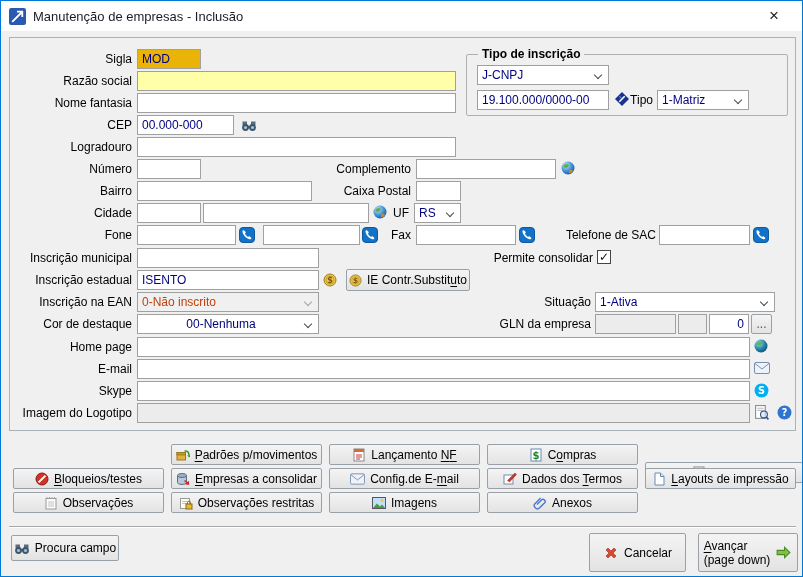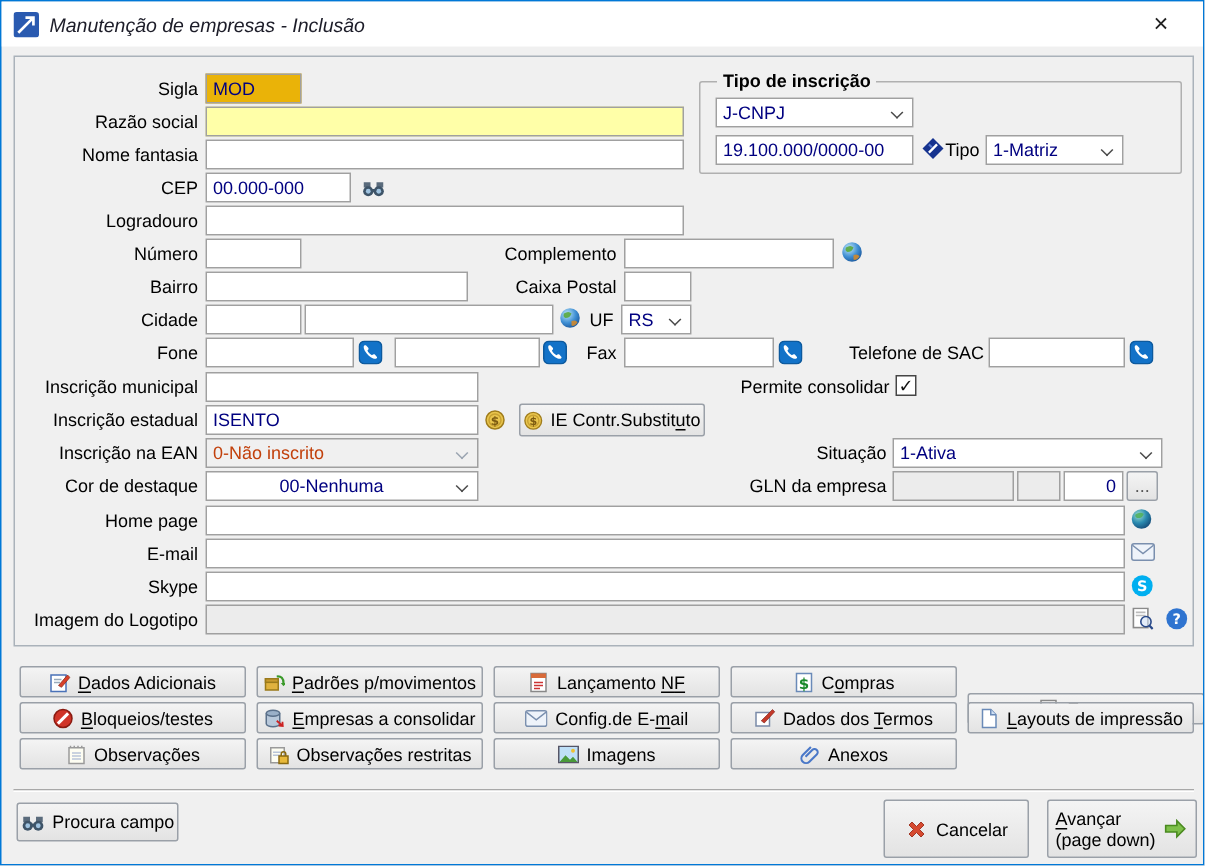--- a/index.html
+++ b/index.html
@@ -1,21 +1,21 @@
 <!DOCTYPE html>
 <html><head>
 <meta charset="utf-8">
 <style>
   html,body{margin:0;padding:0;background:#cfd8e0;}
   *{box-sizing:border-box;}
   .window{position:relative;width:803px;height:577px;background:#f0f0f0;border:1px solid #0078d7;
           font-family:"Liberation Sans","DejaVu Sans",sans-serif;font-size:12px;overflow:hidden;}
   .titlebar{position:absolute;left:0;top:0;width:100%;height:30px;background:#ffffff;}
   .wicon{position:absolute;left:8px;top:7px;width:17px;height:17px;}
-  .title{position:absolute;left:32px;top:8px;font-size:13px;color:#1c1c28;white-space:nowrap;font-style:italic;}
+  .title{position:absolute;left:32px;top:8px;font-size:13px;color:#1c1c28;white-space:nowrap;}
   .closebtn{position:absolute;right:14px;top:3px;width:28px;height:24px;text-align:center;
             font-size:17px;line-height:24px;color:#222;cursor:pointer;}
   .panel{position:absolute;border:1px solid #aab2ba;background:transparent;}
   .lbl{position:absolute;height:15px;line-height:15px;text-align:right;color:#000;white-space:nowrap;}
   .fld{position:absolute;height:20px;background:#fff;border:1px solid #a0a0a0;color:#000080;
        line-height:18px;padding:0 4px;white-space:nowrap;overflow:hidden;}
   .fld.ro{background:#eab308;}
   .fld.dis{background:#ececec;}
   .fld.req{background:#ffffa8;}
   .fld.rt{text-align:right;}
@@ -225,29 +225,20 @@
     <path d="M8 1 L15 8 L8 15 L1 8 Z" fill="#16338f"></path>
     <path d="M5.3 10.7 L10.7 5.3" stroke="#fff" stroke-width="1.6"></path>
     <path d="M5.3 5.3 L7.2 7.2" stroke="#5a7ad0" stroke-width="1.4"></path>
   </svg>
   <div class="lbl" style="left:628px;top:92px;width:24px">Tipo</div>
   <div class="fld combo" style="left:656px;top:89px;width:92px">
     <span>1-Matriz</span>
     <span class="chev"></span>
   </div>
 
-  <div class="btn" style="left:12px;top:443px;width:151px;height:21px">
-    <svg width="14" height="14" viewBox="0 0 14 14">
-      <rect x="1" y="2" width="10" height="11" fill="#fff" stroke="#4a72b8"></rect>
-      <line x1="3" y1="5" x2="8" y2="5" stroke="#9ab"></line>
-        <line x1="3" y1="7" x2="7" y2="7" stroke="#9ab"></line>
-      <path d="M6 9 L12 2 L13.6 3.6 L8 10.2 Z" fill="#d8402a" stroke="#8a2a1a" stroke-width=".5"></path>
-    </svg>
-    <span><u>D</u>ados Adicionais</span>
-  </div>
   <div class="btn" style="left:170px;top:443px;width:151px;height:21px">
     <svg width="14" height="14" viewBox="0 0 14 14">
       <rect x="1" y="4.5" width="8.5" height="7.5" fill="#e0b23e" stroke="#9a7a1a"></rect>
       <rect x="1" y="4.5" width="8.5" height="2.4" fill="#c89a2e" stroke="#9a7a1a"></rect>
       <path d="M8.5 3 q4.5 -.5 4.5 4.5" stroke="#3a9a2a" stroke-width="1.5" fill="none"></path>
       <path d="M13 9.5 l-1.8 -2.2 h3.6 Z" fill="#3a9a2a"></path>
     </svg>
     <span><u>P</u>adrões p/movimentos</span>
   </div>
   <div class="btn" style="left:328px;top:443px;width:151px;height:21px">

